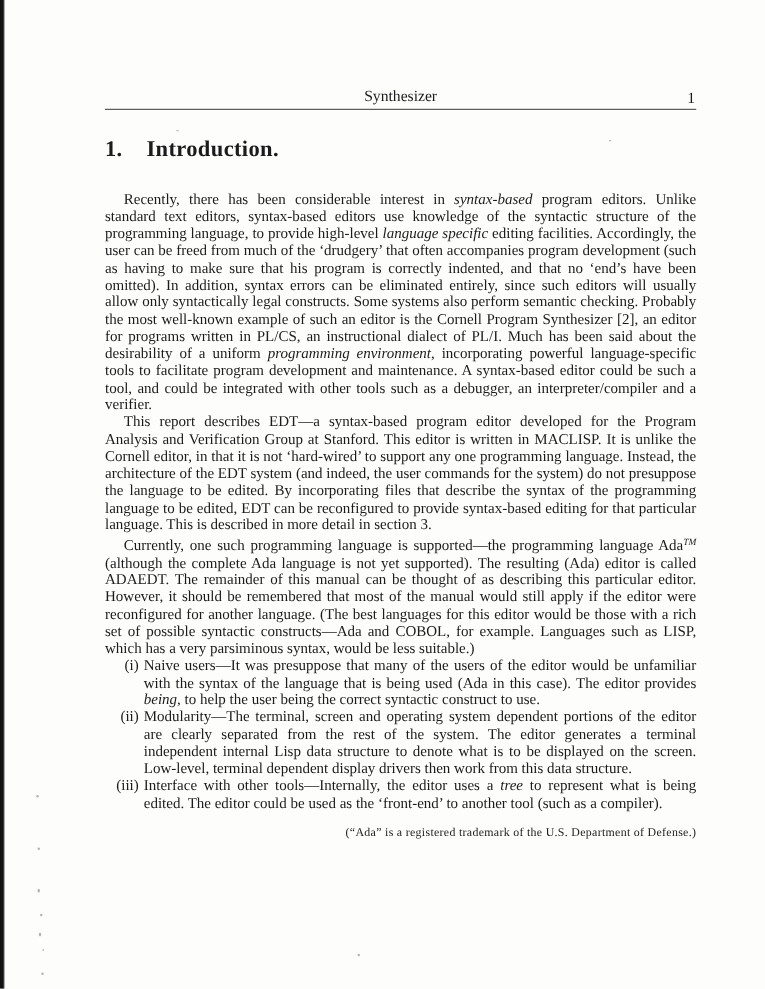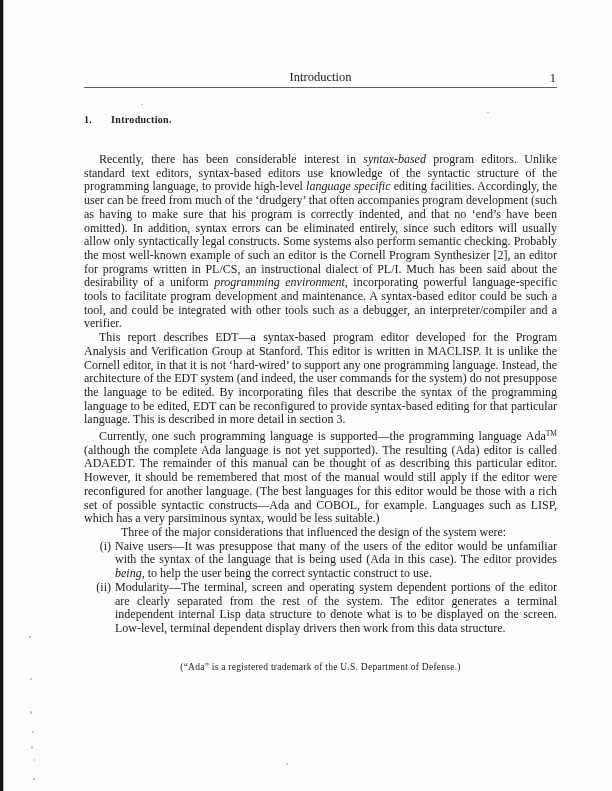--- a/index.html
+++ b/index.html
@@ -45,21 +45,21 @@
     border-bottom: 1.6px solid #5e5e5e;
   }
   .running-head .page-num {
     position: absolute;
     right: 1px;
     bottom: 2px;
   }
   .section-heading {
     margin-top: 23px;
     font-weight: bold;
-    font-size: 10px;
+    font-size: 18px;
     line-height: 17px;
     letter-spacing: 0.3px;
   }
   .section-heading .sec-num {
     margin-right: 19px;
   }
   .body-text {
     margin-top: 25px;
     font-size: 12px;
     line-height: 13.7px;
@@ -79,26 +79,27 @@
   .list-label {
     position: absolute;
     left: 0;
     top: 0;
     width: 27px;
     text-align: right;
   }
   sup {
     font-size: 7.5px;
     vertical-align: 4px;
+    font-style: italic;
   }
   .footnote {
-    margin-top: 25px;
+    margin-top: 12px;
     font-size: 9.5px;
     letter-spacing: 0.25px;
-    text-align: center;
+    text-align: right;
   }
 </style>
 </head>
 <body>
 
 <div class="scan-bar"></div>
 
 <div class="speck" style="left:29px; top:636px; width:2px; height:2px;"></div>
 <div class="speck" style="left:30px; top:678px; width:2px; height:2px;"></div>
 <div class="speck" style="left:30px; top:711px; width:2px; height:3px;"></div>
@@ -106,35 +107,35 @@
 <div class="speck" style="left:31px; top:746px; width:2px; height:3px;"></div>
 <div class="speck" style="left:34px; top:759px; width:1px; height:2px;"></div>
 <div class="speck" style="left:33px; top:778px; width:2px; height:2px;"></div>
 <div class="speck" style="left:286px; top:763px; width:2px; height:2px;"></div>
 <div class="speck" style="left:487px; top:112px; width:2px; height:1px;"></div>
 <div class="speck" style="left:141px; top:104px; width:2px; height:1px;"></div>
 
 <div class="text-block">
 
   <div class="running-head">
-    <span>Introduction</span>
+    <span>Synthesizer</span>
     <span class="page-num">1</span>
   </div>
 
   <div class="section-heading">
     <span class="sec-num">1.</span><span>Introduction.</span>
   </div>
 
   <div class="body-text">
     <div>
         <p class="para"><span>Recently, there has been considerable interest in </span><i>syntax-based</i><span> program editors. Unlike standard text editors, syntax-based editors use knowledge of the syntactic structure of the programming language, to provide high-level </span><i>language specific</i><span> editing facilities. Accordingly, the user can be freed from much of the ‘drudgery’ that often accompanies program development (such as having to make sure that his program is correctly indented, and that no ‘end’s have been omitted). In addition, syntax errors can be eliminated entirely, since such editors will usually allow only syntactically legal constructs. Some systems also perform semantic checking. Probably the most well-known example of such an editor is the Cornell Program Synthesizer [2], an editor for programs written in PL/CS, an instructional dialect of PL/I. Much has been said about the desirability of a uniform </span><i>programming environment</i><span>, incorporating powerful language-specific tools to facilitate program development and maintenance. A syntax-based editor could be such a tool, and could be integrated with other tools such as a debugger, an interpreter/compiler and a verifier.</span></p>
         <p class="para"><span>This report describes EDT—a syntax-based program editor developed for the Program Analysis and Verification Group at Stanford. This editor is written in MACLISP. It is unlike the Cornell editor, in that it is not ‘hard-wired’ to support any one programming language. Instead, the architecture of the EDT system (and indeed, the user commands for the system) do not presuppose the language to be edited. By incorporating files that describe the syntax of the programming language to be edited, EDT can be reconfigured to provide syntax-based editing for that particular language. This is described in more detail in section 3.</span></p>
         <p class="para"><span>Currently, one such programming language is supported—the programming language Ada</span><sup>TM</sup><span> (although the complete Ada language is not yet supported). The resulting (Ada) editor is called ADAEDT. The remainder of this manual can be thought of as describing this particular editor. However, it should be remembered that most of the manual would still apply if the editor were reconfigured for another language. (The best languages for this editor would be those with a rich set of possible syntactic constructs—Ada and COBOL, for example. Languages such as LISP, which has a very parsiminous syntax, would be less suitable.)</span></p>
-        <p class="para wide"><span>Three of the major considerations that influenced the design of the system were:</span></p>
       </div>
     <div>
         <div class="list-item"><span class="list-label">(i)</span><span><span>Naive users—It was presuppose that many of the users of the editor would be unfamiliar with the syntax of the language that is being used (Ada in this case). The editor provides </span><i>being</i><span>, to help the user being the correct syntactic construct to use.</span></span></div>
         <div class="list-item"><span class="list-label">(ii)</span><span><span>Modularity—The terminal, screen and operating system dependent portions of the editor are clearly separated from the rest of the system. The editor generates a terminal independent internal Lisp data structure to denote what is to be displayed on the screen. Low-level, terminal dependent display drivers then work from this data structure.</span></span></div>
+        <div class="list-item"><span class="list-label">(iii)</span><span><span>Interface with other tools—Internally, the editor uses a </span><i>tree</i><span> to represent what is being edited. The editor could be used as the ‘front-end’ to another tool (such as a compiler).</span></span></div>
       </div>
     <div class="footnote">(“Ada” is a registered trademark of the U.S. Department of Defense.)</div>
   </div>
 
 </div>
 
 </body></html>

